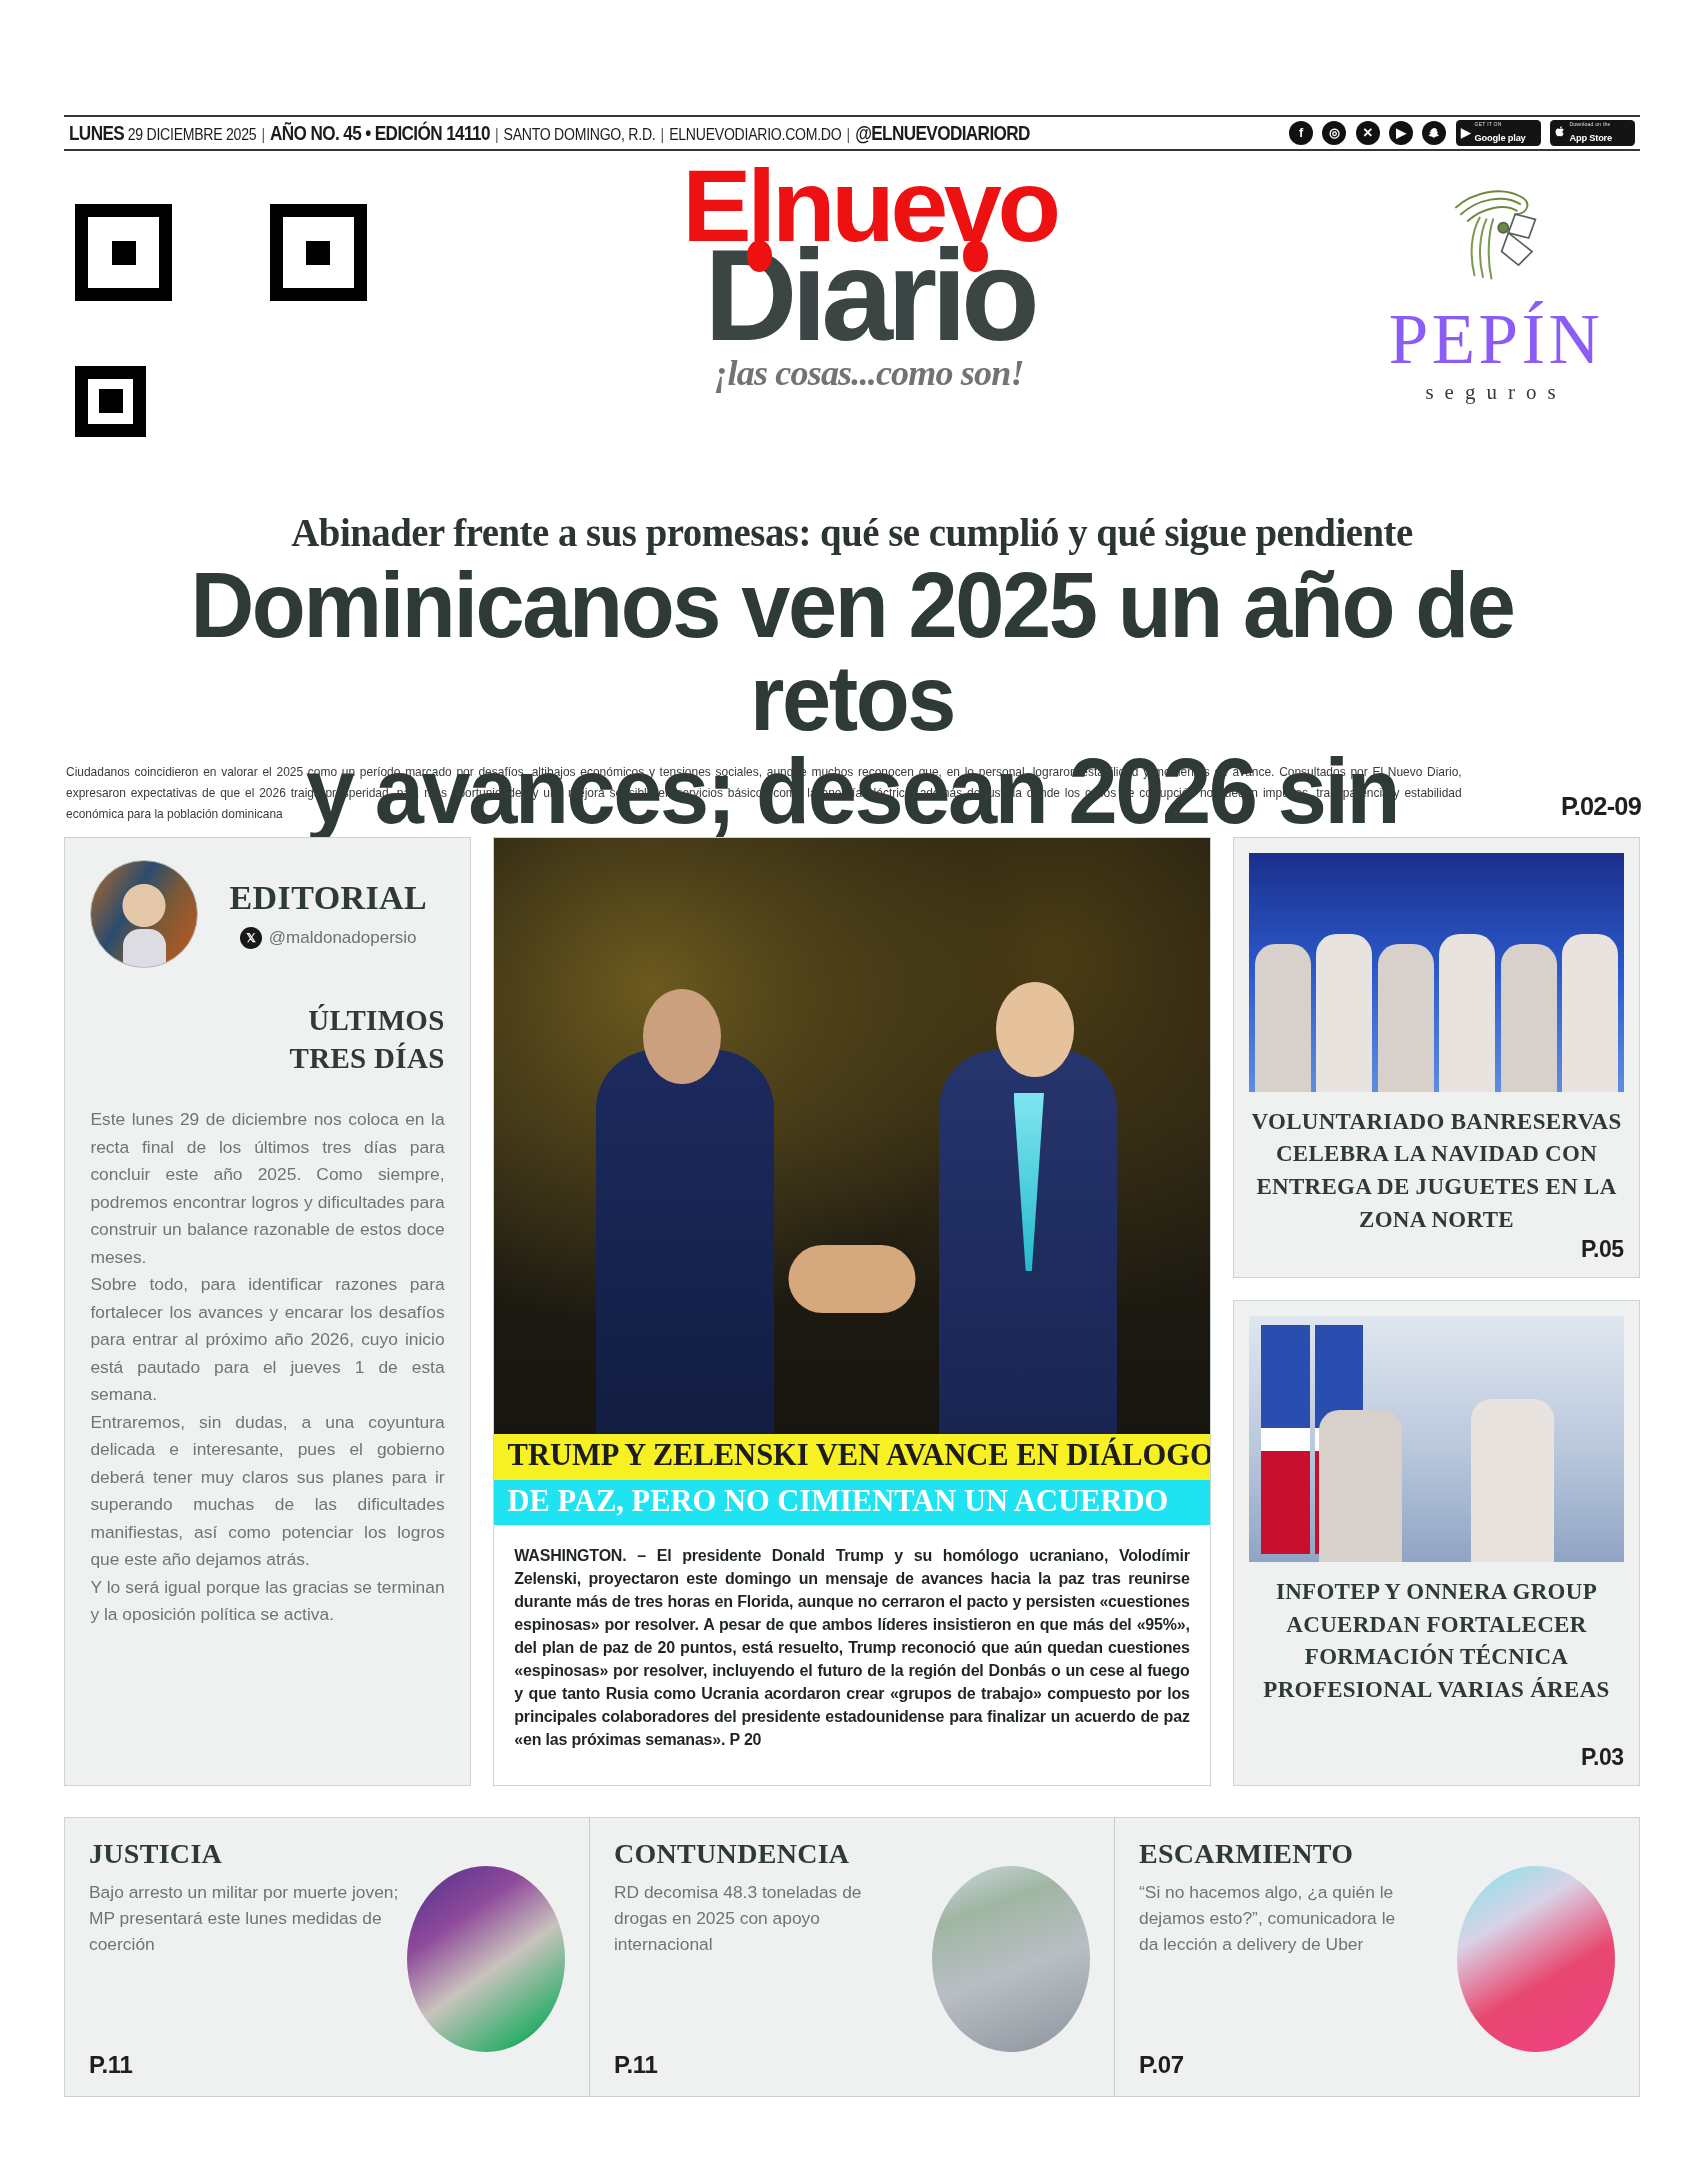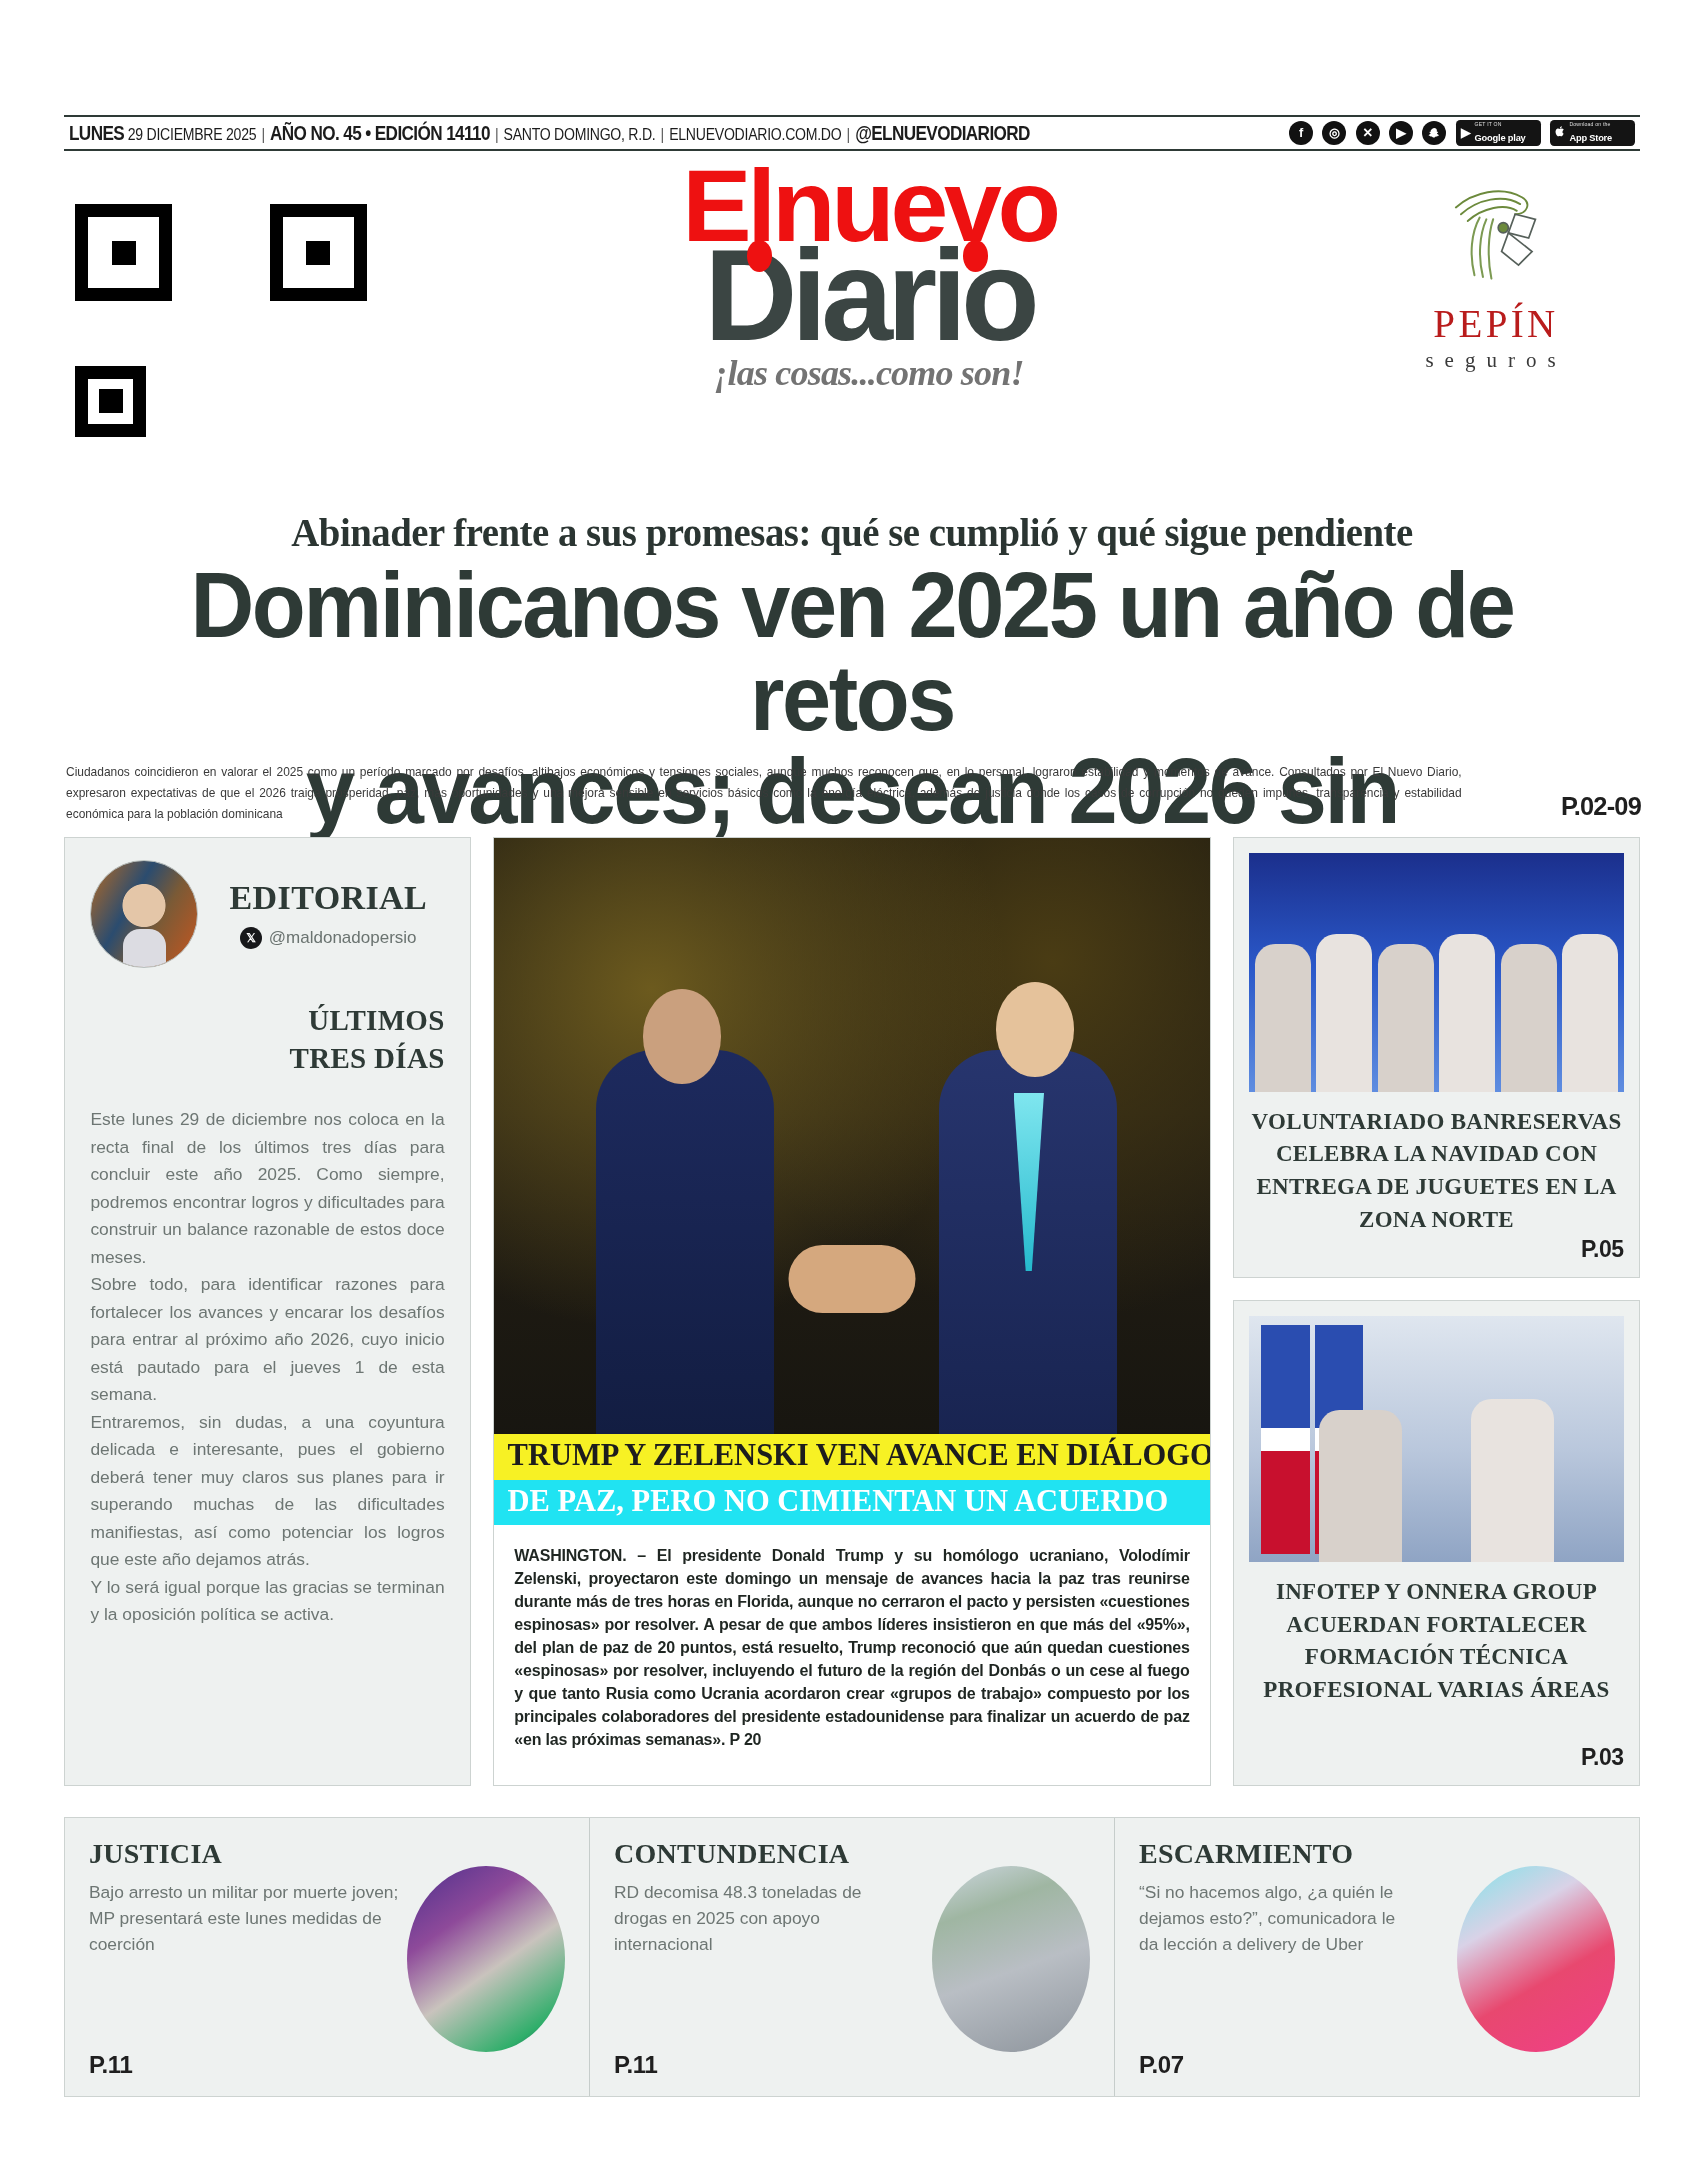--- a/index.html
+++ b/index.html
@@ -152,23 +152,23 @@
     width: 280px;
     margin-top: 12px;
     text-align: center;
   }
   .sponsor-mark {
     height: 127px;
     display: flex; align-items: center; justify-content: center;
   }
   .sponsor-name {
     font-family: "Liberation Serif", serif;
-    font-size: 39px;
+    font-size: 71px;
     letter-spacing: 3.4px;
-    color: #b91c1c;
+    color: #8b5cf6;
     line-height: 1;
   }
   .sponsor-sub {
     font-family: "Liberation Serif", serif;
     font-size: 21px;
     letter-spacing: 11px;
     color: #3a3a3a;
     margin-top: 5.1px;
   }
 

